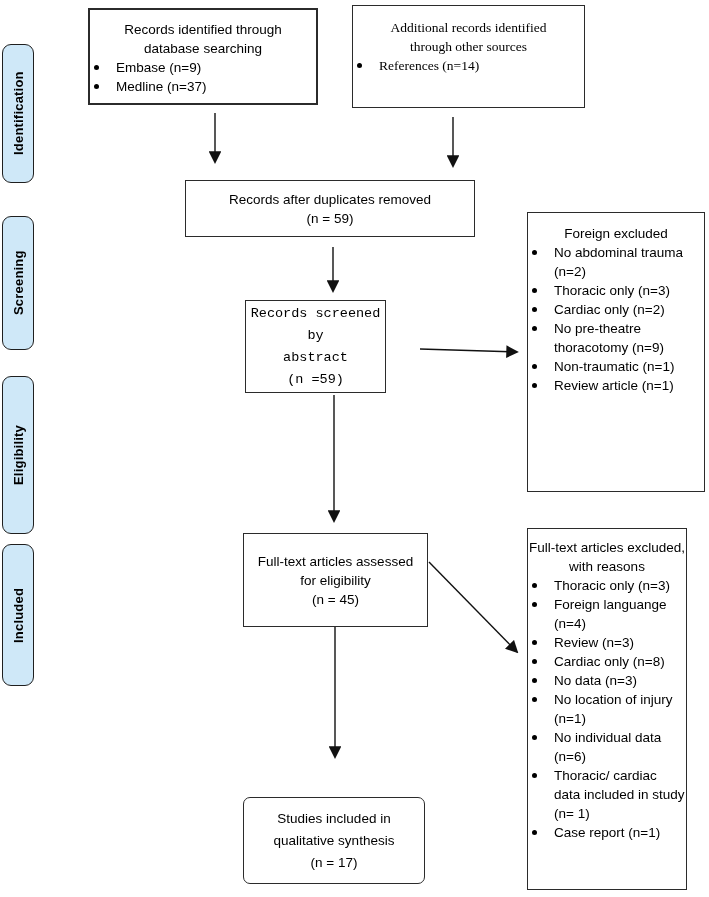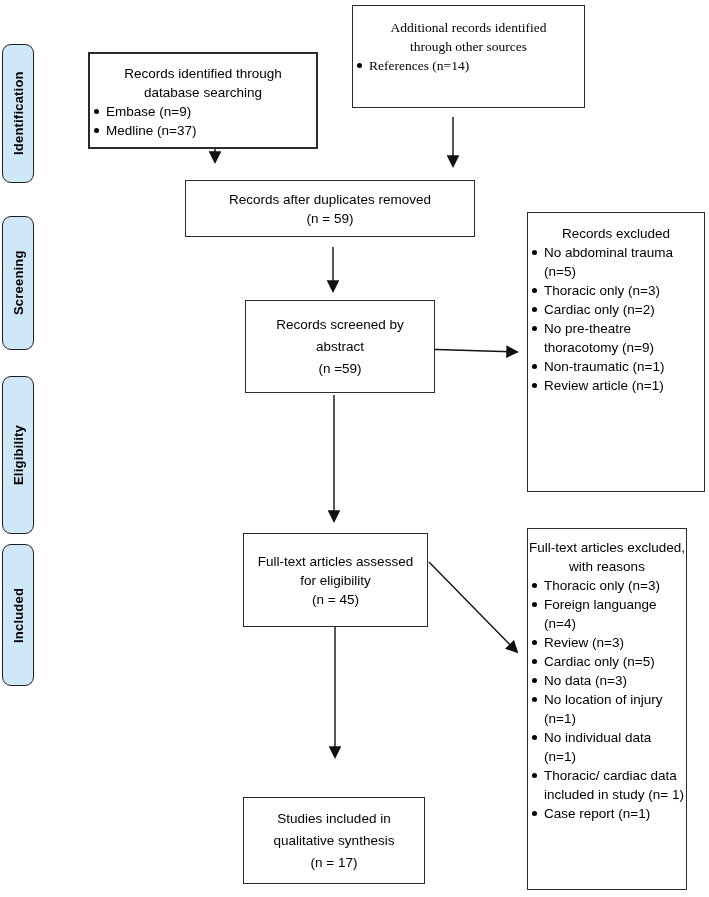--- a/index.html
+++ b/index.html
@@ -16,21 +16,21 @@
     box-sizing:border-box;
   }
   .box{
     position:absolute;background:#fff;border:1.6px solid #2b2b2b;
     box-sizing:border-box;font-size:13.5px;line-height:19px;
   }
   .box .title{text-align:center;white-space:pre-line;}
   .center-v{display:flex;flex-direction:column;align-items:center;justify-content:center;text-align:center;}
   .ml{white-space:pre-line;}
   ul.bullets{list-style:none;margin:0;padding:0;}
-  ul.bullets li{position:relative;padding-left:16px;}
+  ul.bullets li{position:relative;padding-left:26px;}
   ul.bullets li::before{
     content:"";position:absolute;left:4px;top:7px;width:5px;height:5px;
     border-radius:50%;background:#000;
   }
   .bullets-centered{width:fit-content;margin:9px auto 0;}
   #box-identified .title{padding-top:10px;}
   #box-additional .title{padding-top:12px;}
   #box-records-excluded .title{padding-top:11px;}
   #box-fulltext-excluded .title{padding-top:9px;}
   .side-list{margin:11px 14px 0 32px;}
@@ -54,21 +54,21 @@
     </defs>
     <line x1="215" y1="113" x2="215" y2="162" stroke="#111" stroke-width="1.4" marker-end="url(#arrow)"></line>
     <line x1="453" y1="117" x2="453" y2="166" stroke="#111" stroke-width="1.4" marker-end="url(#arrow)"></line>
     <line x1="333" y1="247" x2="333" y2="291" stroke="#111" stroke-width="1.4" marker-end="url(#arrow)"></line>
     <line x1="420" y1="349" x2="517" y2="352" stroke="#111" stroke-width="1.4" marker-end="url(#arrow)"></line>
     <line x1="334" y1="395" x2="334" y2="521" stroke="#111" stroke-width="1.4" marker-end="url(#arrow)"></line>
     <line x1="429" y1="562" x2="517" y2="652" stroke="#111" stroke-width="1.4" marker-end="url(#arrow)"></line>
     <line x1="335" y1="627" x2="335" y2="757" stroke="#111" stroke-width="1.4" marker-end="url(#arrow)"></line>
   </svg>
 
-  <div class="box" id="box-identified" style="left:88px;top:8px;width:230px;height:97px;border-width:2px;margin-top:44px;">
+  <div class="box" id="box-identified" style="left:88px;top:8px;width:230px;height:97px;border-width:2px;">
     <div class="title">Records identified through
 database searching</div>
     <ul class="bullets bullets-centered">
       <li>Embase (n=9)</li>
       <li>Medline (n=37)</li>
     </ul>
   </div>
 
   <div class="box" id="box-additional" style="left:352px;top:5px;width:233px;height:103px;font-family:Liberation Serif, serif;">
     <div class="title">Additional records identified
@@ -76,30 +76,30 @@
     <ul class="bullets bullets-centered">
       <li>References (n=14)</li>
     </ul>
   </div>
 
   <div class="box center-v" style="left:185px;top:180px;width:290px;height:57px;">
     <div class="ml" style="text-align:center;">Records after duplicates removed
 (n = 59)</div>
   </div>
 
-  <div class="box center-v" style="left:245px;top:300px;width:190px;height:93px;line-height:22px;">
+  <div class="box center-v" style="left:245px;top:300px;width:141px;height:93px;line-height:22px;font-family:Liberation Mono, monospace;">
     <div class="ml" style="text-align:center;">Records screened by
 abstract
 (n =59)</div>
   </div>
 
   <div class="box" id="box-records-excluded" style="left:527px;top:212px;width:178px;height:280px;">
-    <div class="title">Records excluded</div>
+    <div class="title">Foreign excluded</div>
     <ul class="bullets side-list">
-      <li>No abdominal trauma (n=5)</li>
+      <li>No abdominal trauma (n=2)</li>
       <li>Thoracic only (n=3)</li>
       <li>Cardiac only (n=2)</li>
       <li>No pre-theatre thoracotomy (n=9)</li>
       <li>Non-traumatic (n=1)</li>
       <li>Review article (n=1)</li>
     </ul>
   </div>
 
   <div class="box center-v" style="left:243px;top:533px;width:185px;height:94px;">
     <div class="ml" style="text-align:center;">Full-text articles assessed
@@ -107,28 +107,28 @@
 (n = 45)</div>
   </div>
 
   <div class="box" id="box-fulltext-excluded" style="left:527px;top:528px;width:160px;height:362px;">
     <div class="title">Full-text articles excluded,
 with reasons</div>
     <ul class="bullets side-list">
       <li>Thoracic only (n=3)</li>
       <li>Foreign languange (n=4)</li>
       <li>Review (n=3)</li>
-      <li>Cardiac only (n=5)</li>
+      <li>Cardiac only (n=8)</li>
       <li>No data (n=3)</li>
       <li>No location of injury (n=1)</li>
-      <li>No individual data (n=1)</li>
+      <li>No individual data (n=6)</li>
       <li>Thoracic/ cardiac data included in study (n= 1)</li>
       <li>Case report (n=1)</li>
     </ul>
   </div>
 
-  <div class="box center-v" style="left:243px;top:797px;width:182px;height:87px;line-height:22px;">
+  <div class="box center-v" style="left:243px;top:797px;width:182px;height:87px;line-height:22px;border-radius:7px;">
     <div class="ml" style="text-align:center;">Studies included in
 qualitative synthesis
 (n = 17)</div>
   </div>
 
 </div>
 
 </body></html>

